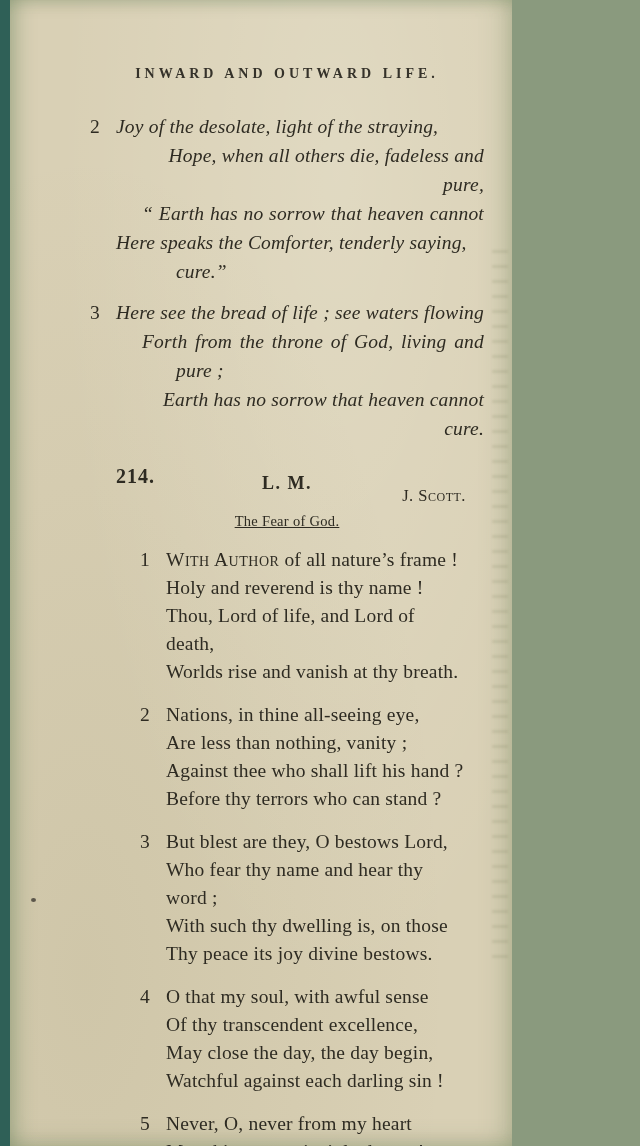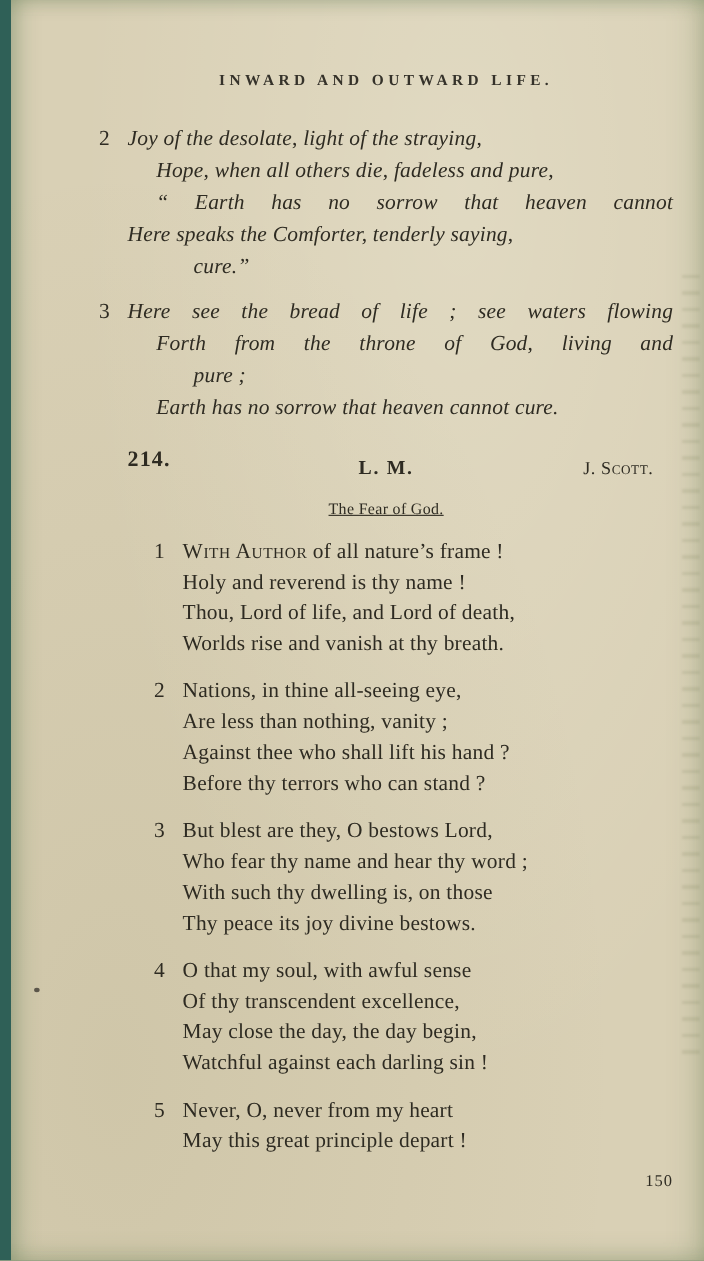--- a/index.html
+++ b/index.html
@@ -1,18 +1,18 @@
 <!DOCTYPE html>
 <html><head>
 <meta charset="utf-8">
 <style>
   html, body { margin: 0; padding: 0; background: #8a9a7e; }
   .page {
     position: relative;
-    width: 640px;
+    width: 512px;
     height: 1146px;
     box-sizing: border-box;
     overflow: hidden;
     background:
       radial-gradient(ellipse at 65% 15%, rgba(255,255,244,0.20), transparent 60%),
       radial-gradient(ellipse at 15% 85%, rgba(120,110,60,0.10), transparent 60%),
       #d9d0b5;
     border-left: 10px solid #2f6057;
     box-shadow:
       inset 16px 0 20px -10px rgba(95,125,85,0.40),
@@ -35,28 +35,28 @@
     font-weight: 700;
     letter-spacing: 4px;
     color: #35322a;
   }
   
   .cverse { position: relative; margin-top: 30px; font-size: 19.5px; line-height: 29px; letter-spacing: 0.2px; }
   .cverse + .cverse { margin-top: 12px; }
   .vnum { position: absolute; left: 0; top: 0; }
   .vline { position: relative; font-style: italic; }
   .base  { padding-left: 26px; }
-  .ind1  { padding-left: 52px; }
+  .ind1  { padding-left: 52px; text-align: right; }
   .ind2  { padding-left: 86px; }
   .stretch { text-align: justify; text-align-last: justify; }
   
   .hymn-heading { position: relative; height: 38px; margin-top: 24px; }
   .hymn-number { position: absolute; left: 26px; top: -2px; font-size: 20px; font-weight: 700; letter-spacing: 1px; }
   .hymn-meter  { position: absolute; left: 50%; transform: translateX(-50%); top: 6px; font-size: 18px; font-weight: 700; letter-spacing: 1.5px; }
-  .hymn-author { position: absolute; right: 18px; top: 7px; font-size: 16.5px; font-variant: small-caps; letter-spacing: 0.5px; }
+  .hymn-author { position: absolute; right: 18px; top: 19px; font-size: 16.5px; font-variant: small-caps; letter-spacing: 0.5px; }
   .hymn-title { text-align: center; font-size: 14.5px; margin-top: 8px; letter-spacing: 0.3px; text-decoration: underline; }
   
   .hverse { position: relative; margin-left: 50px; margin-right: 20px; margin-top: 15px; font-size: 19.5px; line-height: 28px; letter-spacing: 0.2px; }
   .hverse.first { margin-top: 16px; }
   .hline { padding-left: 26px; }
   .smallcaps { font-variant: small-caps; letter-spacing: 0.5px; }
   .page-number { text-align: right; font-size: 15px; margin-top: 14px; letter-spacing: 1px; }
   
   .speck { position: absolute; left: 21px; top: 898px; width: 5px; height: 4px; background: #46423a; border-radius: 50%; opacity: 0.85; }
   .bleed { position: absolute; right: 4px; top: 250px; height: 720px; width: 16px;

